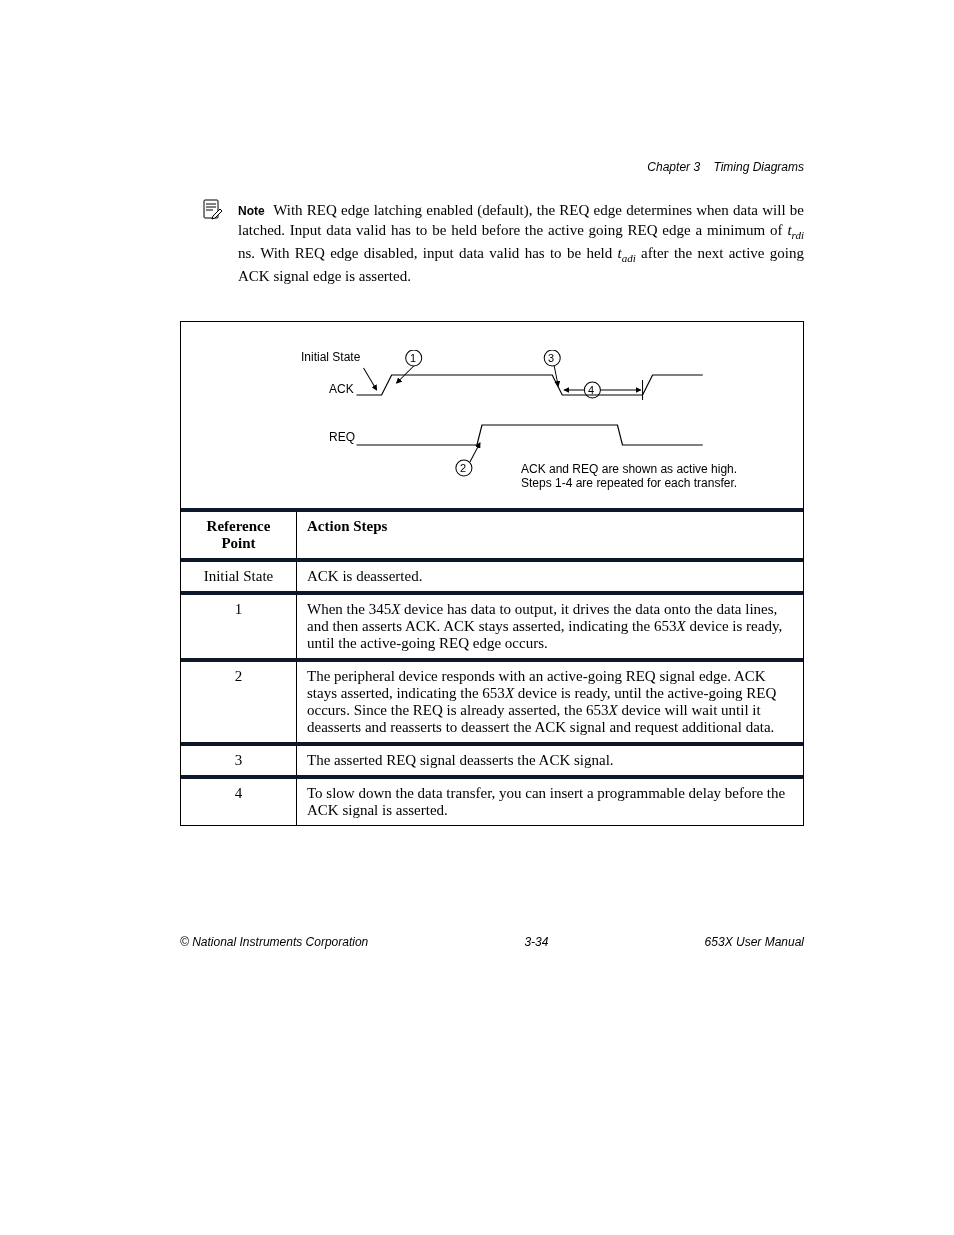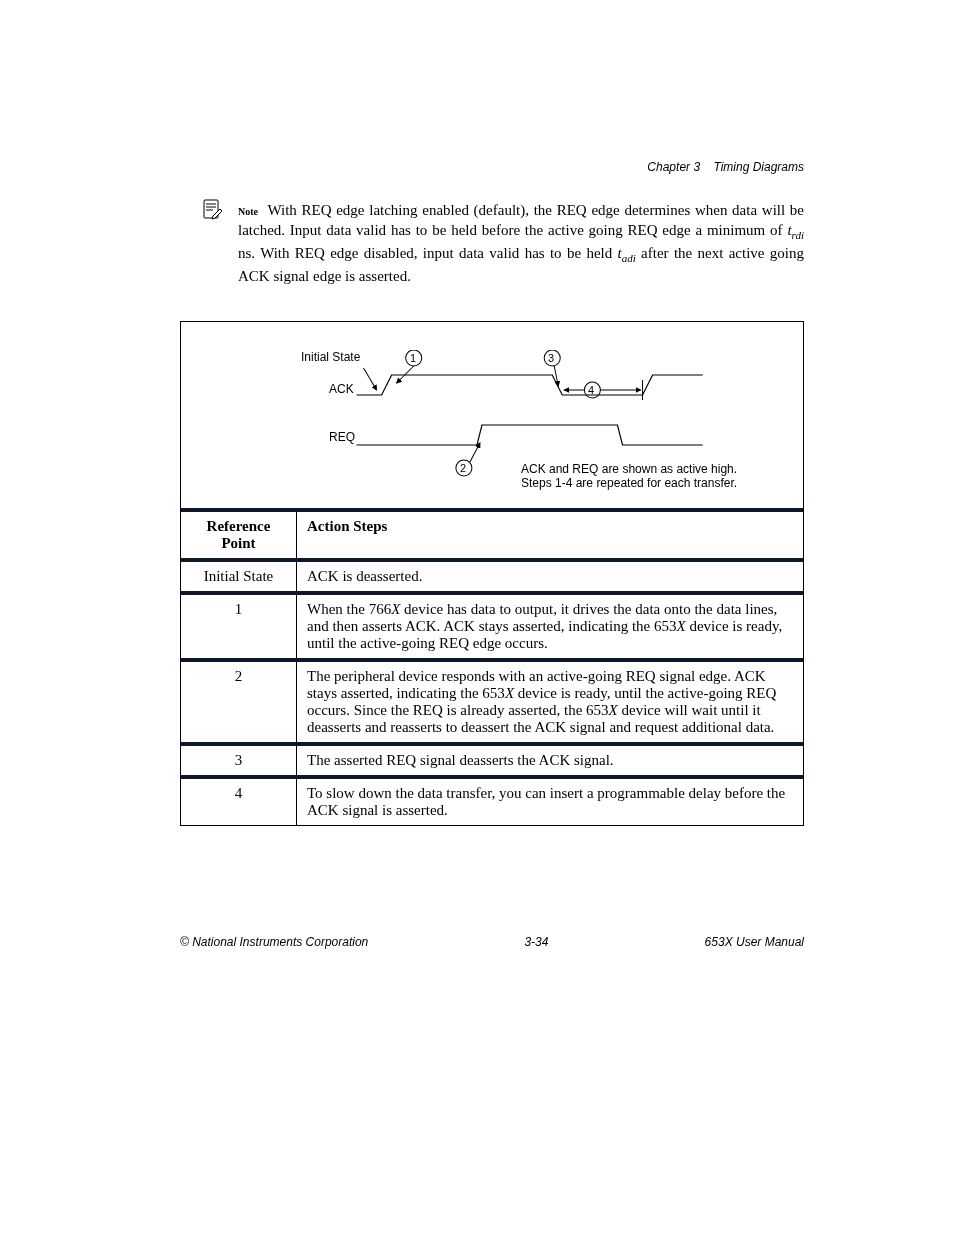--- a/index.html
+++ b/index.html
@@ -2,21 +2,21 @@
 <html><head>
 <meta charset="utf-8">
 <style>
 body{margin:0;background:#fff;font-family:"Times New Roman",Times,serif;color:#000;font-size:15px}
 .page{width:954px;height:1094px;position:relative;padding:145px 150px 0 180px;box-sizing:border-box}
 .header-line{position:absolute;top:160px;right:150px;font-style:italic;font-family:Arial,Helvetica,sans-serif;font-size:12px}
 .note-block{display:flex;margin-top:55px;margin-bottom:35px}
 .note-icon{width:28px;margin-left:20px;margin-right:10px;margin-top:-2px}
 .note-icon svg{width:24px;height:24px}
 .note-text{flex:1;line-height:1.35;text-align:justify}
-.note-text b{font-family:Liberation Serif, serif;font-weight:bold;font-size:10px}
+.note-text b{font-family:Liberation Sans, sans-serif;font-weight:bold;font-size:12px}
 .italic{font-style:italic}
 .sub{vertical-align:sub;font-size:11px;font-style:italic}
 .figure-box{border:1px solid #000;margin-top:10px}
 .diagram-slot{padding:28px 40px 18px 40px;font-family:Arial,Helvetica,sans-serif;font-size:13px}
 .diag-canvas{position:relative;height:140px;width:100%}
 .diag-canvas .lbl{position:absolute;font-size:12px;font-family:Arial,Helvetica,sans-serif}
 .diag-canvas svg{position:absolute;top:0;left:0;width:100%;height:100%}
 .tbl{width:100%;border-collapse:collapse}
 .tbl th,.tbl td{border-top:4px solid #0f172a;padding:6px 10px;vertical-align:top;text-align:left}
 .tbl td.ref{text-align:center;width:95px;border-right:1px solid #000}
@@ -97,21 +97,21 @@
           <th class="act-h">Action Steps</th>
         </tr>
       </thead>
       <tbody>
         <tr>
             <td class="ref">Initial State</td>
             <td>ACK is deasserted.</td>
           </tr>
         <tr>
             <td class="ref">1</td>
-            <td><span>When the 766</span><span class="italic">X</span><span> device has data to output, it drives the data onto the data lines, and then asserts ACK. ACK stays asserted, indicating the 653</span><span class="italic">X</span><span> device is ready, until the active-going REQ edge occurs.</span></td>
+            <td><span>When the 345</span><span class="italic">X</span><span> device has data to output, it drives the data onto the data lines, and then asserts ACK. ACK stays asserted, indicating the 653</span><span class="italic">X</span><span> device is ready, until the active-going REQ edge occurs.</span></td>
           </tr>
         <tr>
             <td class="ref">2</td>
             <td><span>The peripheral device responds with an active-going REQ signal edge. ACK stays asserted, indicating the 653</span><span class="italic">X</span><span> device is ready, until the active-going REQ occurs. Since the REQ is already asserted, the 653</span><span class="italic">X</span><span> device will wait until it deasserts and reasserts to deassert the ACK signal and request additional data.</span></td>
           </tr>
         <tr>
             <td class="ref">3</td>
             <td>The asserted REQ signal deasserts the ACK signal.</td>
           </tr>
         <tr>

